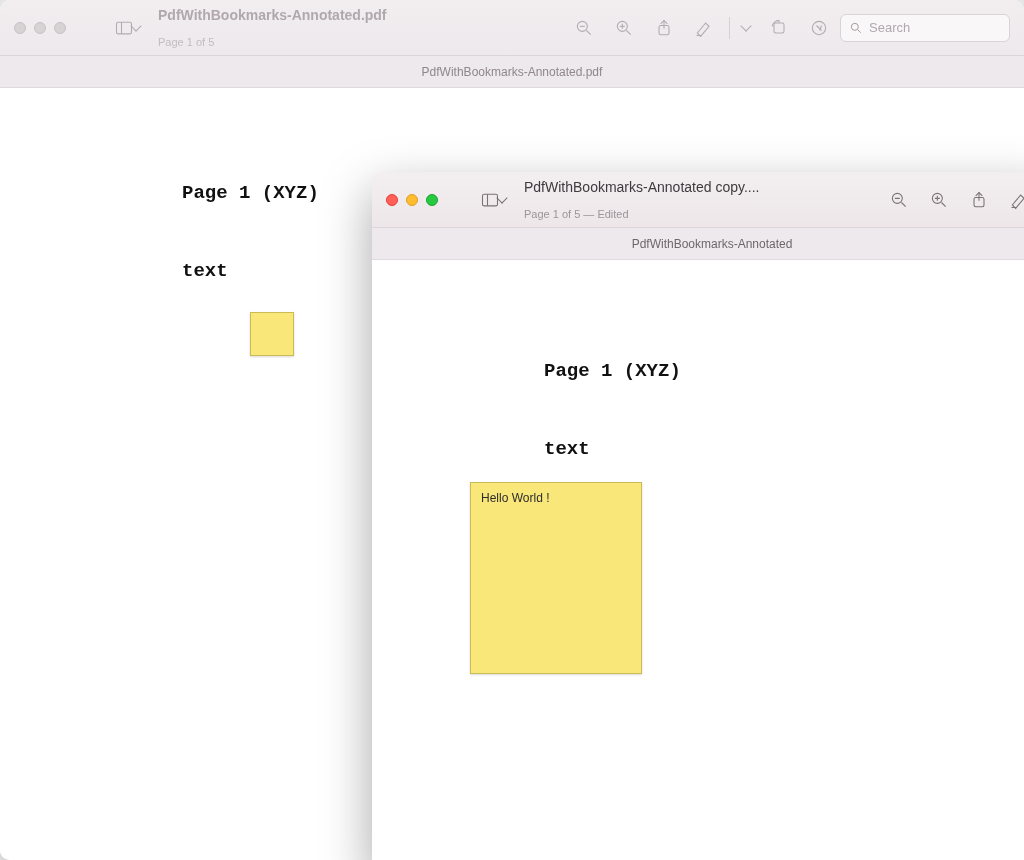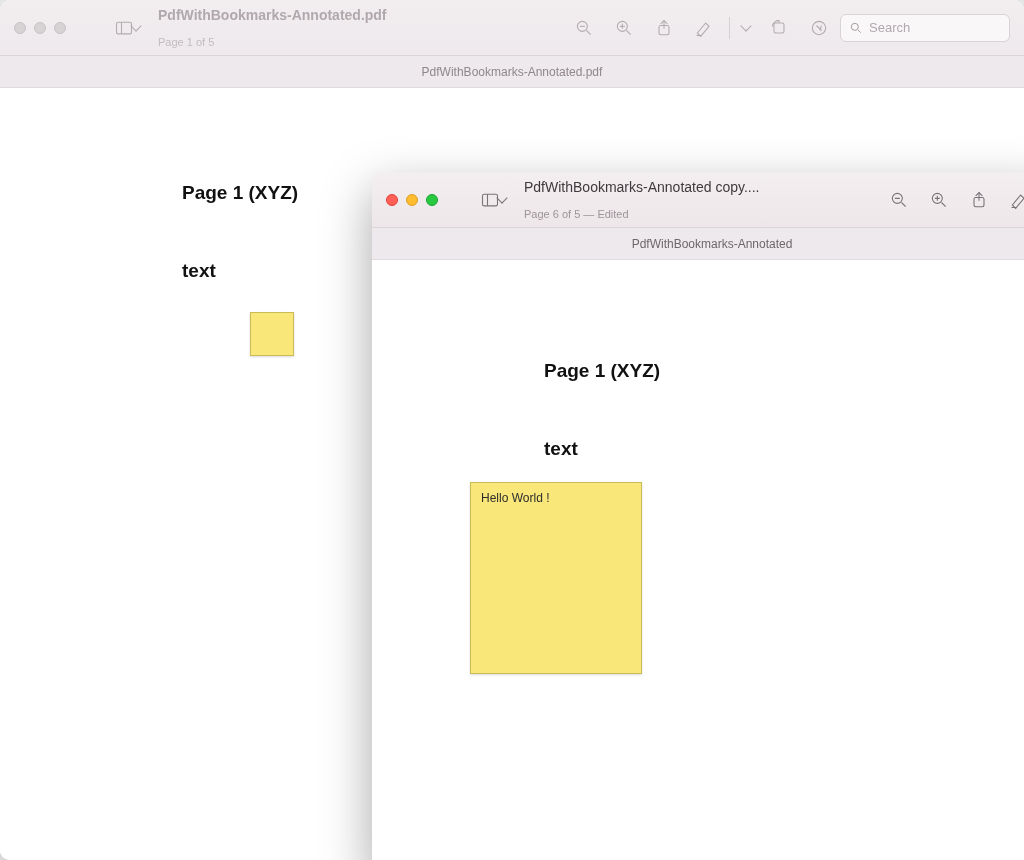--- a/index.html
+++ b/index.html
@@ -55,21 +55,21 @@
     display:flex; align-items:center; justify-content:center;
     font-size:12px; color:#6e666b;
   }
 
   .page-area {
     flex:1; background:#fff; position:relative; overflow:hidden;
   }
   .page-content {
     position:absolute; left:0; top:0; right:0; bottom:0;
   }
-  .heading { font-family: Liberation Sans, sans-serif; font-weight:700; font-size:19px; color:#111; position:absolute;}
+  .heading { font-family: Liberation Mono, monospace; font-weight:700; font-size:19px; color:#111; position:absolute;}
   .sticky {
     position:absolute; background:#f9e77a; border:1px solid #c9bb55;
     box-shadow:0 1px 2px rgba(0,0,0,0.15);
   }
   .sticky .note-text { font-size:12px; color:#2d2d2d; padding:8px 10px; font-family: Helvetica, Arial, sans-serif;}
 
   
   #win-back { left:0; top:0; width:1024px; height:860px; border-radius:10px;}
   #win-back .toolbar { height:56px; }
   #win-back .title-main { color:#b0a8ad; font-weight:700;}
@@ -181,21 +181,21 @@
     <div style="width:14px"></div>
     <div class="tb-btn">
       <svg viewBox="0 0 24 24">
           <rect x="3" y="5" width="18" height="14" rx="2"></rect>
           <line x1="9" y1="5" x2="9" y2="19"></line>
         </svg>
       <span class="chev"></span>
     </div>
     <div class="title-group">
       <div class="title-main">PdfWithBookmarks-Annotated copy....</div>
-      <div class="title-sub">Page 6 of 5 — Edited</div>
+      <div class="title-sub">Page 1 of 5 — Edited</div>
     </div>
     <div class="tb-group">
       <div class="tb-btn">
         <svg viewBox="0 0 24 24">
             <circle cx="10" cy="10" r="6"></circle>
             <line x1="15" y1="15" x2="20" y2="20"></line>
             <line x1="7" y1="10" x2="13" y2="10"></line>
           </svg>
       </div>
       <div class="tb-btn">

